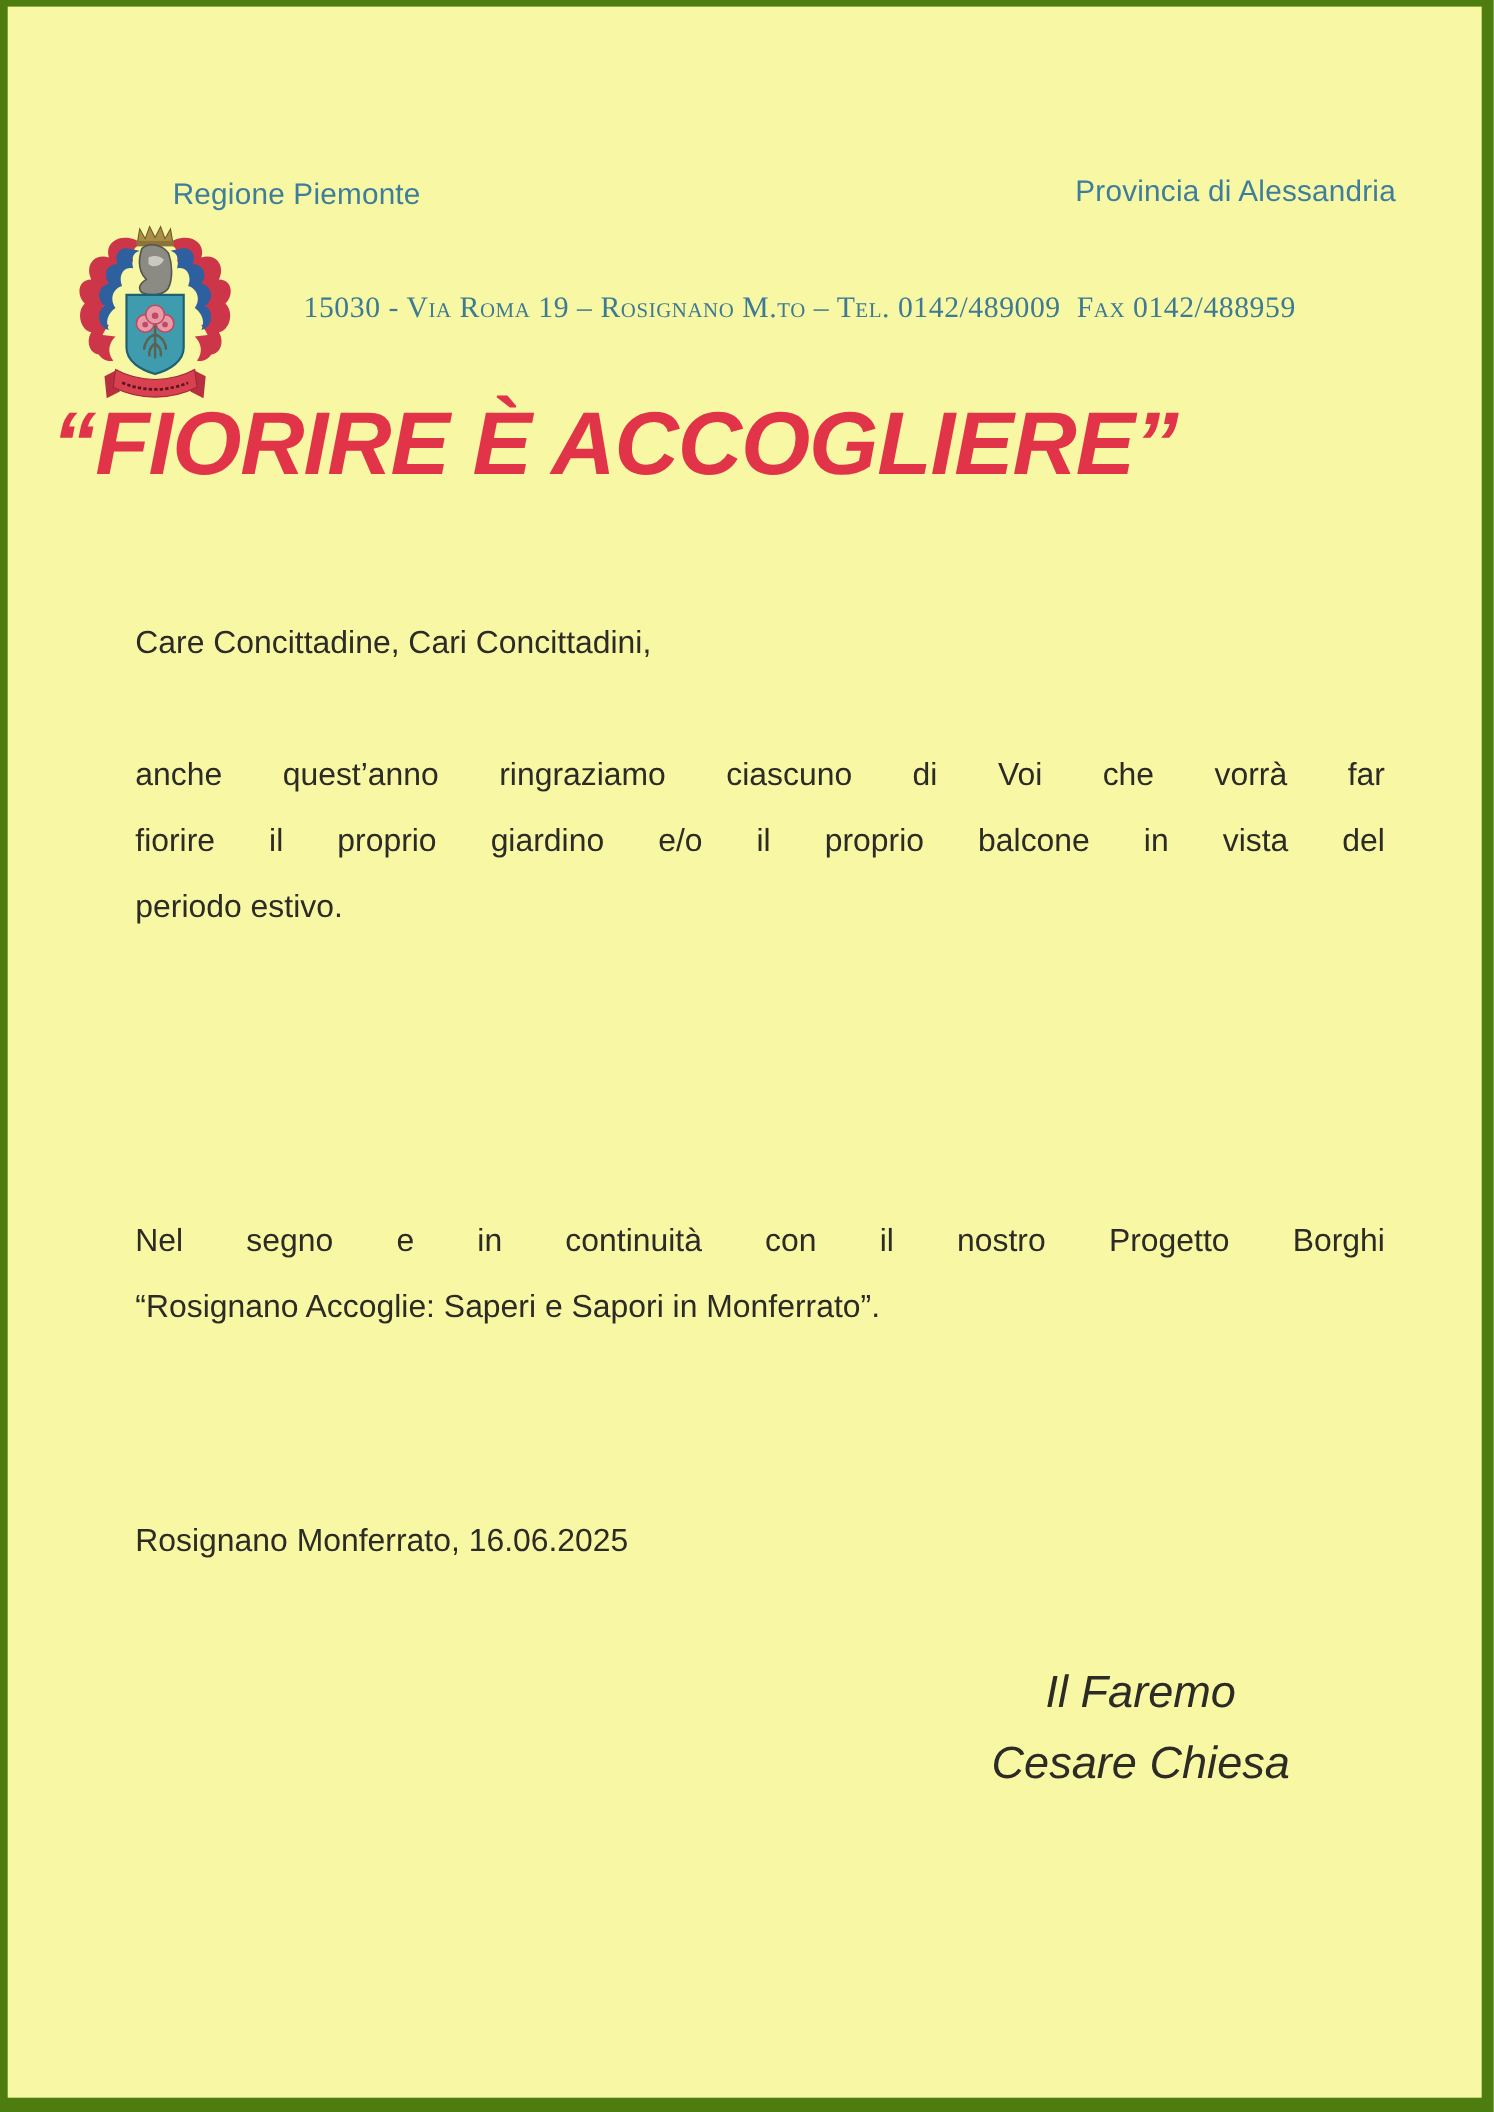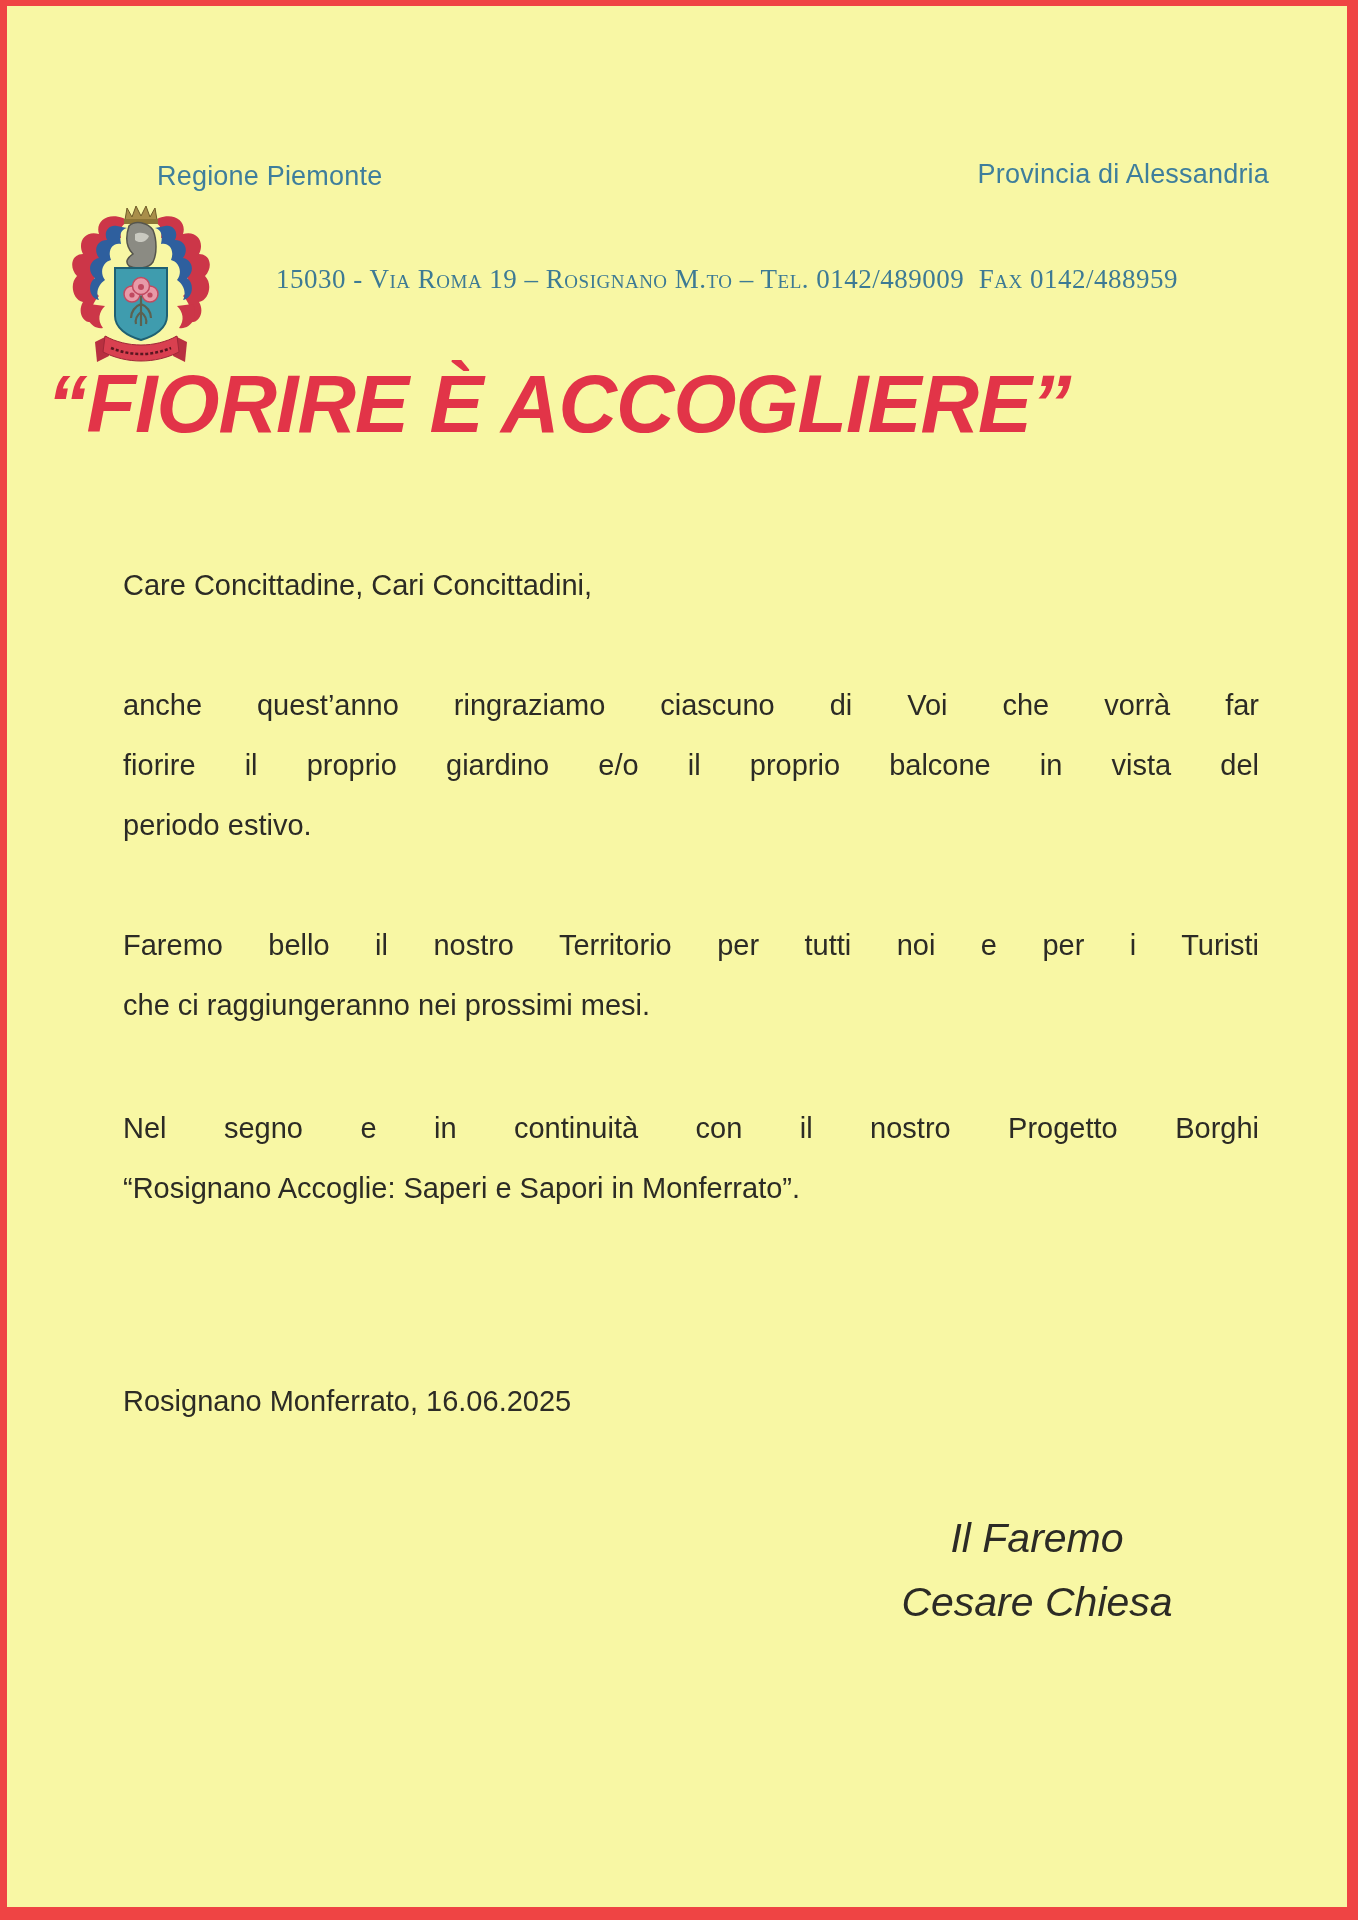--- a/index.html
+++ b/index.html
@@ -1,19 +1,19 @@
 <!DOCTYPE html>
 <html><head>
 <meta charset="utf-8">
 <style>
   html,body{margin:0;padding:0;background:#e9e9e9;}
   .scan{
     position:relative;
     width:1358px;height:1920px;
-    background:#ef4444;               
+    background:#4d7c0f;               
     font-family:"Liberation Sans", sans-serif;
     overflow:hidden;
   }
   .page{
     position:absolute;
     left:7px; top:6px; right:11px; bottom:13px;
     background:#f8f7a4;               
   }
   
   .hdr-label{
@@ -137,24 +137,20 @@
     <div class="title">“FIORIRE È ACCOGLIERE”</div>
 
     <div class="body-text salutation">Care Concittadine, Cari Concittadini,</div>
 
     <div class="body-text para-1">
       <span class="line just">anche quest’anno ringraziamo ciascuno di Voi che vorrà far</span>
       <span class="line just">fiorire il proprio giardino e/o il proprio balcone in vista del</span>
       <span class="line">periodo estivo.</span>
     </div>
 
-    <div class="body-text para-2">
-      <span class="line just">Faremo bello il nostro Territorio per tutti noi e per i Turisti</span>
-      <span class="line">che ci raggiungeranno nei prossimi mesi.</span>
-    </div>
 
     <div class="body-text para-3">
       <span class="line just">Nel segno e in continuità con il nostro Progetto Borghi</span>
       <span class="line">“Rosignano Accoglie: Saperi e Sapori in Monferrato”.</span>
     </div>
 
     <div class="body-text dateline">Rosignano Monferrato, 16.06.2025</div>
 
     <div class="signature">
       <span class="line">Il Faremo</span>

